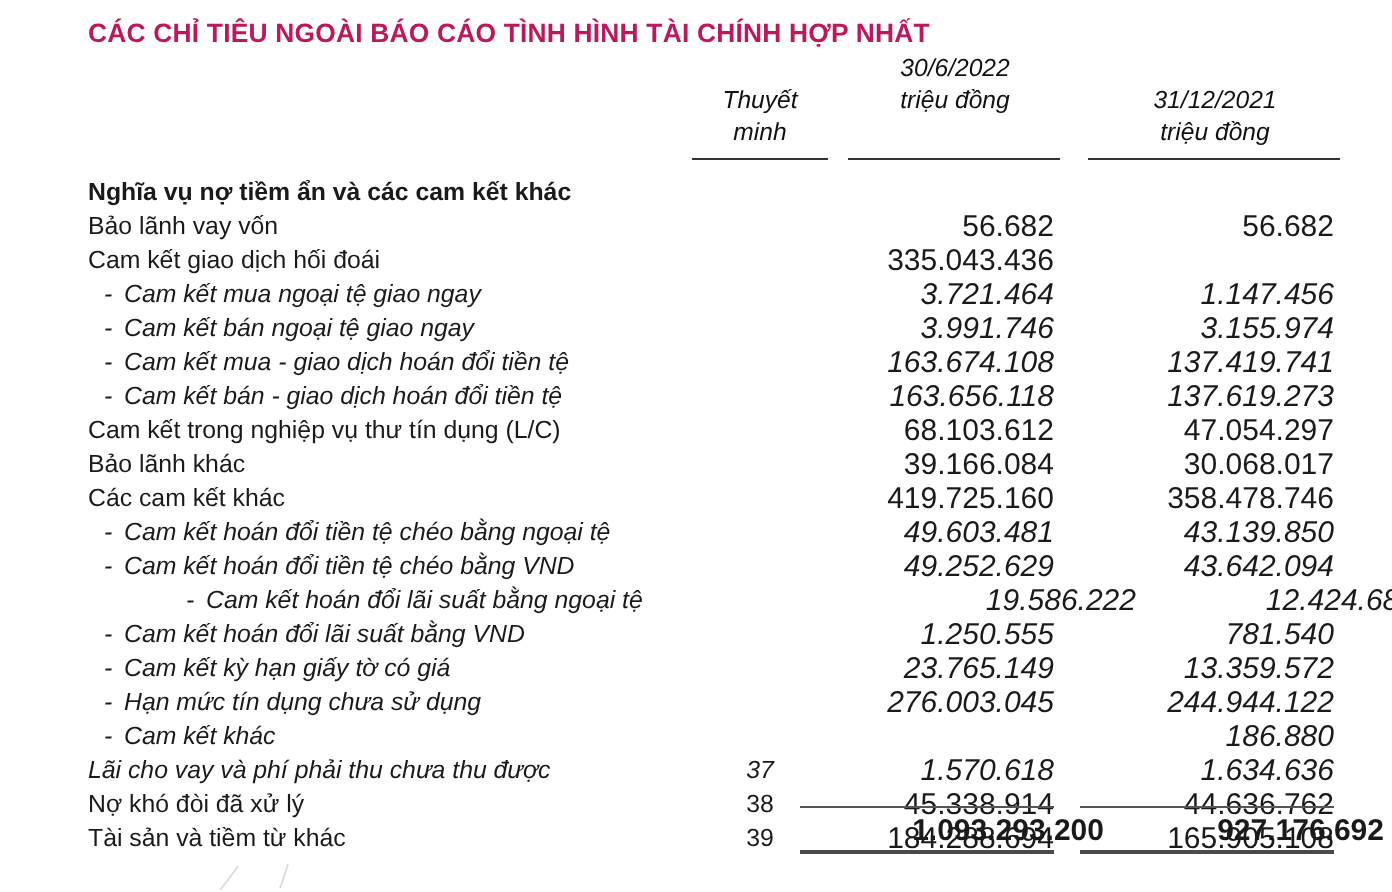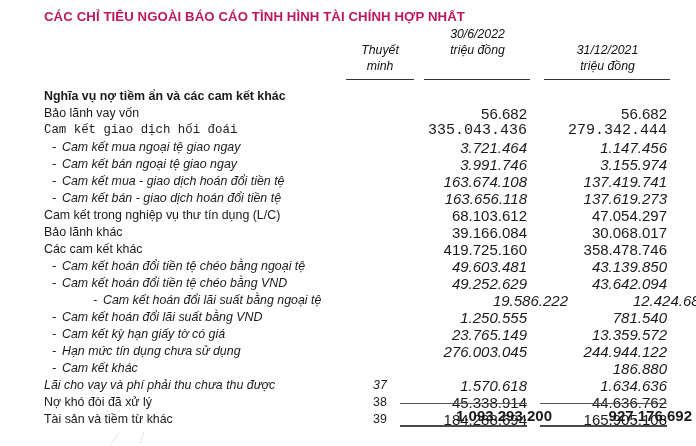--- a/index.html
+++ b/index.html
@@ -172,25 +172,24 @@
         <div class="note"></div>
         <div class="c1 b"></div>
         <div class="c2 b"></div>
       </div>
       <div class="row" style="top: 105px;">
         <div class="lbl">Bảo lãnh vay vốn</div>
         <div class="note"></div>
         <div class="c1">56.682</div>
         <div class="c2">56.682</div>
       </div>
-      <div class="row" style="top: 122px; font-family: Liberation Mono, monospace;">
+      <div class="row" style="top: 122px;">
         <div class="lbl">Cam kết giao dịch hối đoái</div>
         <div class="note"></div>
         <div class="c1">335.043.436</div>
-        <div class="c2">279.342.444</div>
       </div>
       <div class="row" style="top: 139px;">
         <div class="lbl i dash"><span class="dchar">-</span><span>Cam kết mua ngoại tệ giao ngay</span></div>
         <div class="note"></div>
         <div class="c1 i">3.721.464</div>
         <div class="c2 i">1.147.456</div>
       </div>
       <div class="row" style="top: 156px;">
         <div class="lbl i dash"><span class="dchar">-</span><span>Cam kết bán ngoại tệ giao ngay</span></div>
         <div class="note"></div>

